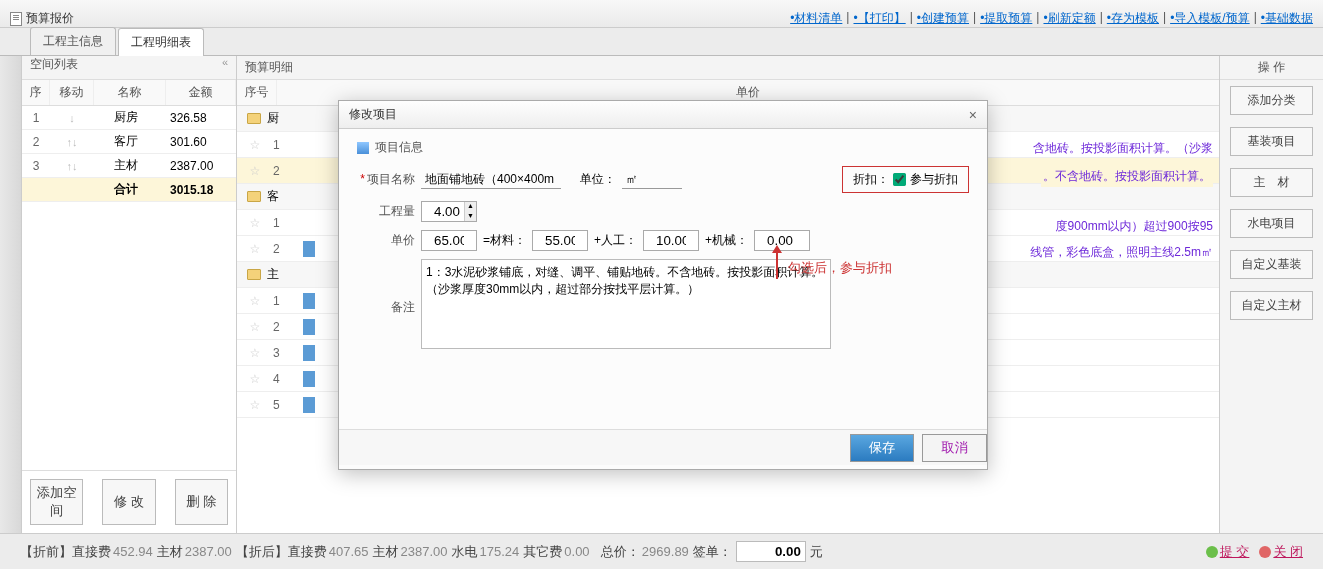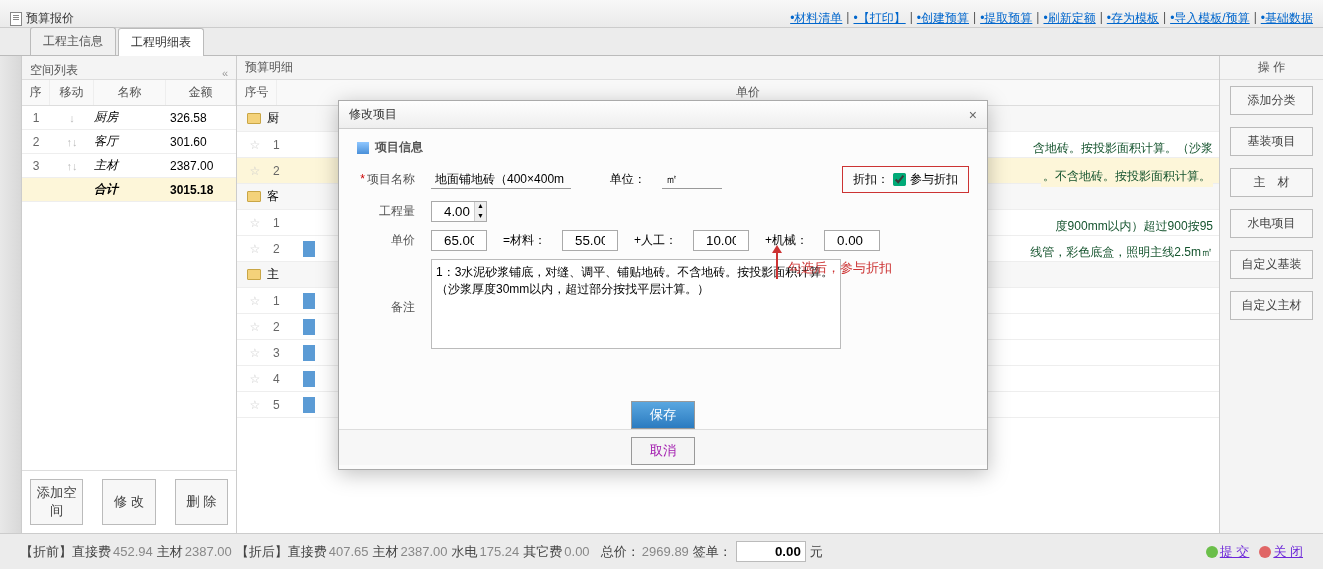--- a/index.html
+++ b/index.html
@@ -16,30 +16,30 @@
 
 
 .tabs-row { height: 28px; background: #ececec; border-bottom: 1px solid #bbb; display: flex; align-items: flex-end; padding-left: 30px; }
 .tab { padding: 5px 12px; border: 1px solid #bbb; border-bottom: none; background: #f0f0f0; color: #555; margin-right: 2px; cursor: pointer; border-radius: 3px 3px 0 0;}
 .tab.active { background: #fff; color: #333; font-weight: 500; position:relative; top:1px;text-align:center;}
 
 
 .main { display: flex; height: calc(569px - 28px - 28px - 36px); }
 .side-stripe { width: 22px; background: linear-gradient(to right,#e8e8e8,#d8d8d8); border-right:1px solid #ccc;}
 .left-panel { width: 215px; background: #fff; border-right: 1px solid #ccc; display:flex; flex-direction:column;}
-.panel-header { height: 24px; background: #f4f4f4; border-bottom: 1px solid #ddd; display:flex; align-items:flex-end; padding:0 8px; color:#555;}
+.panel-header { height: 24px; background: #f4f4f4; border-bottom: 1px solid #ddd; display:flex; align-items:flex-start; padding:0 8px; color:#555;}
 .panel-header .collapse { margin-left:auto; color:#999; cursor:pointer; font-size:11px;}
 .left-table-head { display:flex; background:#f9f9f9; border-bottom:1px solid #ddd; color:#555;}
 .left-table-head div { padding:4px 0; text-align:center; border-right:1px solid #eee;}
 .left-table-head .c1{width:28px;} .left-table-head .c2{width:44px;} .left-table-head .c3{flex:1;} .left-table-head .c4{width:70px;}
 .left-row { display:flex; border-bottom:1px solid #eee; height:24px; align-items:center;}
 .left-row.total{ background:#fdf6d9; font-weight:bold;}
 .left-row .c1{width:28px;text-align:center;color:#666;}
 .left-row .c2{width:44px;text-align:center;color:#bbb;font-size:11px;}
-.left-row .c3{flex:1;text-align:left;padding-right:8px;font-style:italic;}
+.left-row .c3{flex:1;text-align:center;padding-right:8px;}
 .left-row .c4{width:70px;padding-left:4px;}
 .left-buttons { margin-top:auto; padding:8px; display:flex; gap:19px; border-top:1px solid #ddd;}
 .left-buttons button{ flex:1; padding:4px 0; background:#f7f7f7; border:1px solid #bbb; cursor:pointer; color:#444;}
 
 
 .center-panel { flex:1; background:#fff; display:flex; flex-direction:column;}
 .center-head { height:24px; background:#f4f4f4; border-bottom:1px solid #ddd; display:flex; align-items:center; padding:0 8px; color:#555;}
 .center-table-head { display:flex; background:#f9f9f9; border-bottom:1px solid #ddd; color:#555;}
 .center-table-head .ch1{width:40px;text-align:center;padding:4px 0;border-right:1px solid #eee;}
 .center-table-head .ch2{flex:1;text-align:center;padding:4px 0;}
@@ -56,55 +56,55 @@
 
 .right-panel { width:104px; background:#f4f4f4; border-left:1px solid #ccc; display:flex; flex-direction:column;}
 .right-panel .hdr{height:24px;display:flex;align-items:center;justify-content:center;color:#555;border-bottom:1px solid #ddd;}
 .right-panel button{margin:6px 10px;padding:5px 0;background:#f7f7f7;border:1px solid #bbb;cursor:pointer;color:#444;font-size:12px;}
 
 
 .bottom-bar{height:36px;background:#ececec;border-top:1px solid #ccc;display:flex;align-items:center;padding:0 20px;color:#444;font-size:13px;}
 .bottom-bar .val{color:#888;margin:0 4px 0 2px;}
 .bottom-bar .inp{width:70px;text-align:right;border:1px solid #bbb;background:#fff;padding:2px 4px;margin:0 4px;font-weight:bold;}
 .bottom-actions{margin-left:auto;display:flex;gap:10px;align-items:center;}
-.bottom-actions a{color:#6d28d9;text-decoration:underline;cursor:pointer;}
+.bottom-actions a{color:#be185d;text-decoration:underline;cursor:pointer;}
 .circ{display:inline-block;width:12px;height:12px;border-radius:50%;margin-right:2px;vertical-align:middle;}
 .circ.g{background:#6bbf4a;} .circ.r{background:#e06666;}
 
 
 .modal-mask{position:absolute;left:338px;top:100px;width:650px;height:370px;background:#fcfcfc;border:1px solid #aaa;box-shadow:0 4px 20px rgba(0,0,0,.25);z-index:50;}
 .modal-title{height:28px;background:linear-gradient(#fefefe,#eee);border-bottom:1px solid #ccc;display:flex;align-items:center;padding:0 10px;color:#333;}
 .modal-title .close{margin-left:auto;cursor:pointer;color:#666;font-size:14px;}
 .modal-body{padding:6px 18px;height:300px;overflow-y:auto;position:relative;}
-.section-title{display:flex;align-items:center;gap:6px;color:#555;margin:4px 0 10px;font-weight:bold;}
+.section-title{display:flex;align-items:center;gap:6px;color:#555;margin:4px 0 10px;}
 .section-title .sq{width:12px;height:12px;background:linear-gradient(#8fc7ff,#4a90d9);}
-.form-row{display:flex;align-items:center;margin:8px 0;gap:16px;}
+.form-row{display:flex;align-items:center;margin:8px 0;gap:6px;}
 .form-row .lbl{width:58px;text-align:right;color:#555;}
 .form-row .req{color:#c00;margin-right:2px;}
 .form-row input[type=text]{border:none;border-bottom:1px solid #999;padding:2px 4px;background:transparent;font-size:12px;}
 .discount-box{border:1px solid #c33;padding:4px 10px;display:flex;align-items:center;gap:4px;}
 .discount-box input[type=checkbox]{accent-color:#0a7;}
 .radio-row label{margin-right:12px;}
 .num-input{width:56px;border:1px solid #aaa;padding:2px 12px;text-align:left;}
 .spinner{position:relative;display:inline-block;}
 .spinner .btns{position:absolute;right:1px;top:1px;bottom:1px;width:12px;display:flex;flex-direction:column;}
 .spinner .btns span{flex:1;font-size:7px;text-align:center;background:#eee;border-left:1px solid #ccc;cursor:pointer;}
 textarea.remark{width:410px;height:90px;border:1px solid #bbb;padding:4px;font-size:12px;font-family:inherit;resize:none;}
-.modal-footer{height:36px;border-top:1px solid #ddd;display:flex;align-items:center;justify-content:flex-end;padding:0 0;gap:8px;background:#f7f7f7;flex-direction:column;}
+.modal-footer{height:36px;border-top:1px solid #ddd;display:flex;align-items:center;justify-content:flex-end;padding:0 0;gap:8px;background:#f7f7f7;}
 .modal-footer button{padding:4px 18px;border:1px solid #999;cursor:pointer;}
 .btn-primary{background:linear-gradient(#5aa7e0,#2b7bc0);color:#fff;border-color:#2b7bc0;}
 .btn-default{background:#f4f4f4;color:#a21caf;}
 
 
 .anno{position:absolute;left:768px;top:245px;color:#c33;font-size:13px;z-index:60;pointer-events:none;}
 .anno .arrow-line{width:2px;height:26px;background:#c33;margin-left:8px;}
 .anno .arrow-head{width:0;height:0;border-left:5px solid transparent;border-right:5px solid transparent;border-bottom:8px solid #c33;margin-left:4px;}
 
 
-.bg-frag{position:absolute;color:#14532d;z-index:40;font-size:12px;white-space:nowrap;}
+.bg-frag{position:absolute;color:#6d28d9;z-index:40;font-size:12px;white-space:nowrap;}
 </style>
 </head>
 <body>
 
 <div class="top-bar">
   <div class="app-title">
     <span class="doc-icon"></span>
     <span>预算报价</span>
   </div>
   <div class="nav-links">

